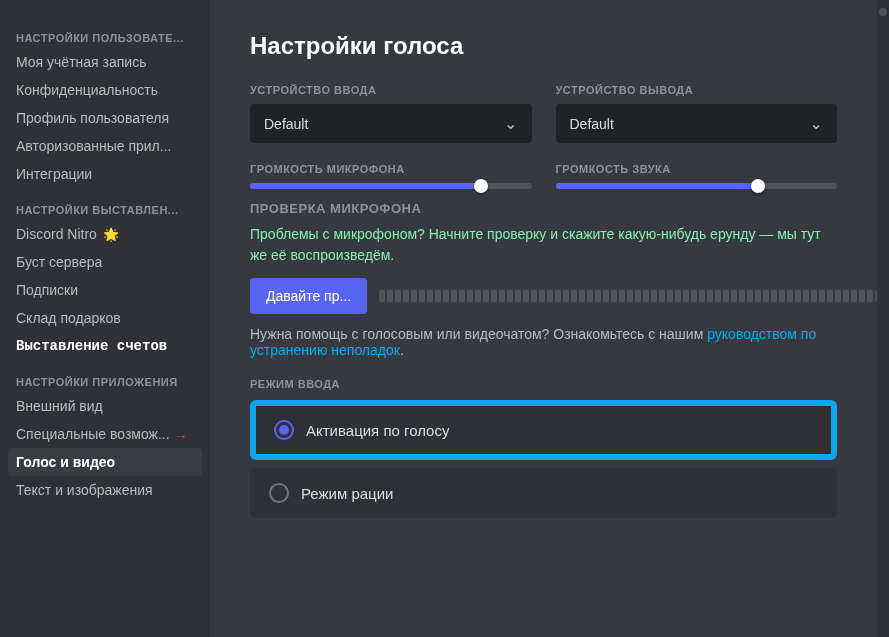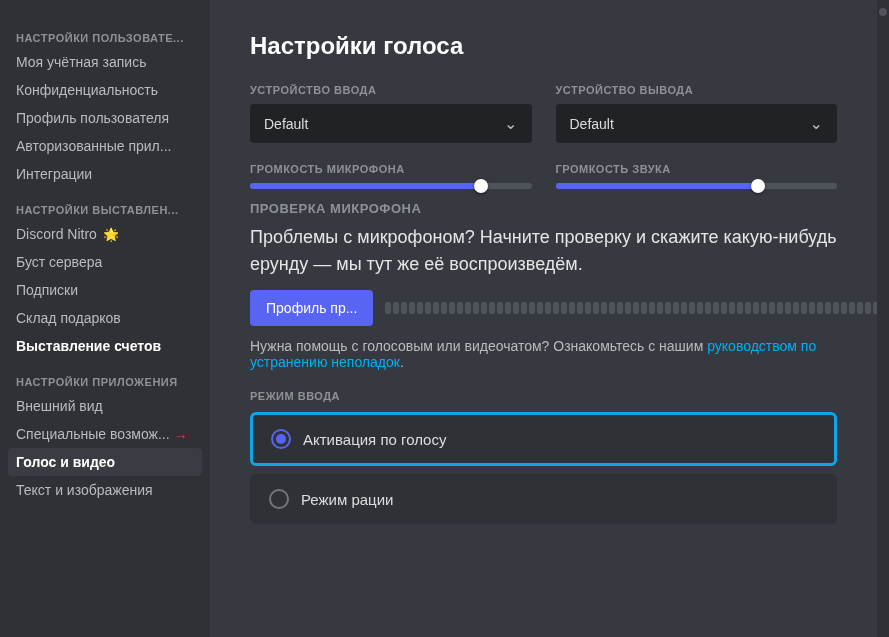--- a/index.html
+++ b/index.html
@@ -52,20 +52,21 @@
       font-size: 13px;
     }
     .sidebar-item .arrow-icon {
       margin-left: 4px;
       color: #ed4245;
       font-size: 14px;
     }
     .sidebar-bold {
       font-weight: 700;
       color: #fff;
+      font-family: Liberation Mono, monospace;
     }
 
     
     .main {
       flex: 1;
       background: #36393f;
       padding: 32px 40px;
       overflow-y: auto;
     }
     .page-title {
@@ -158,22 +159,22 @@
     }
     .mic-test-label {
       font-size: 13px;
       font-weight: 700;
       color: #8e9297;
       text-transform: uppercase;
       letter-spacing: 0.5px;
       margin-bottom: 8px;
     }
     .mic-test-desc {
-      font-size: 18px;
-      color: #e5e5e5;
+      font-size: 14px;
+      color: #86efac;
       margin-bottom: 12px;
       line-height: 1.5;
     }
     .mic-test-row {
       display: flex;
       align-items: center;
       gap: 12px;
       margin-bottom: 12px;
     }
     .btn-test {
@@ -225,21 +226,21 @@
       gap: 12px;
       background: #2f3136;
       border-radius: 6px;
       padding: 14px 18px;
       margin-bottom: 8px;
       cursor: pointer;
       border: 1px solid transparent;
     }
     .input-mode-option.selected {
       background: #2f3136;
-      border: 3px solid #0ea5e9;
+      border: 6px solid #0ea5e9;
     }
     .radio-outer {
       width: 20px;
       height: 20px;
       border-radius: 50%;
       border: 2px solid #5865f2;
       display: flex;
       align-items: center;
       justify-content: center;
       flex-shrink: 0;
@@ -388,21 +389,21 @@
         <div class="slider-fill-vol"></div>
         <div class="slider-thumb slider-thumb-vol"></div>
       </div>
     </div>
   </div>
 
   <div class="mic-test-section">
     <div class="mic-test-label">ПРОВЕРКА МИКРОФОНА</div>
     <div class="mic-test-desc">Проблемы с микрофоном? Начните проверку и скажите какую-нибудь ерунду — мы тут же её воспроизведём.</div>
     <div class="mic-test-row">
-      <button class="btn-test">Профиль пр...</button>
+      <button class="btn-test">Давайте пр...</button>
       <div class="mic-bars">
         <div class="mic-bar"></div>
         <div class="mic-bar"></div>
         <div class="mic-bar"></div>
         <div class="mic-bar"></div>
         <div class="mic-bar"></div>
         <div class="mic-bar"></div>
         <div class="mic-bar"></div>
         <div class="mic-bar"></div>
         <div class="mic-bar"></div>

